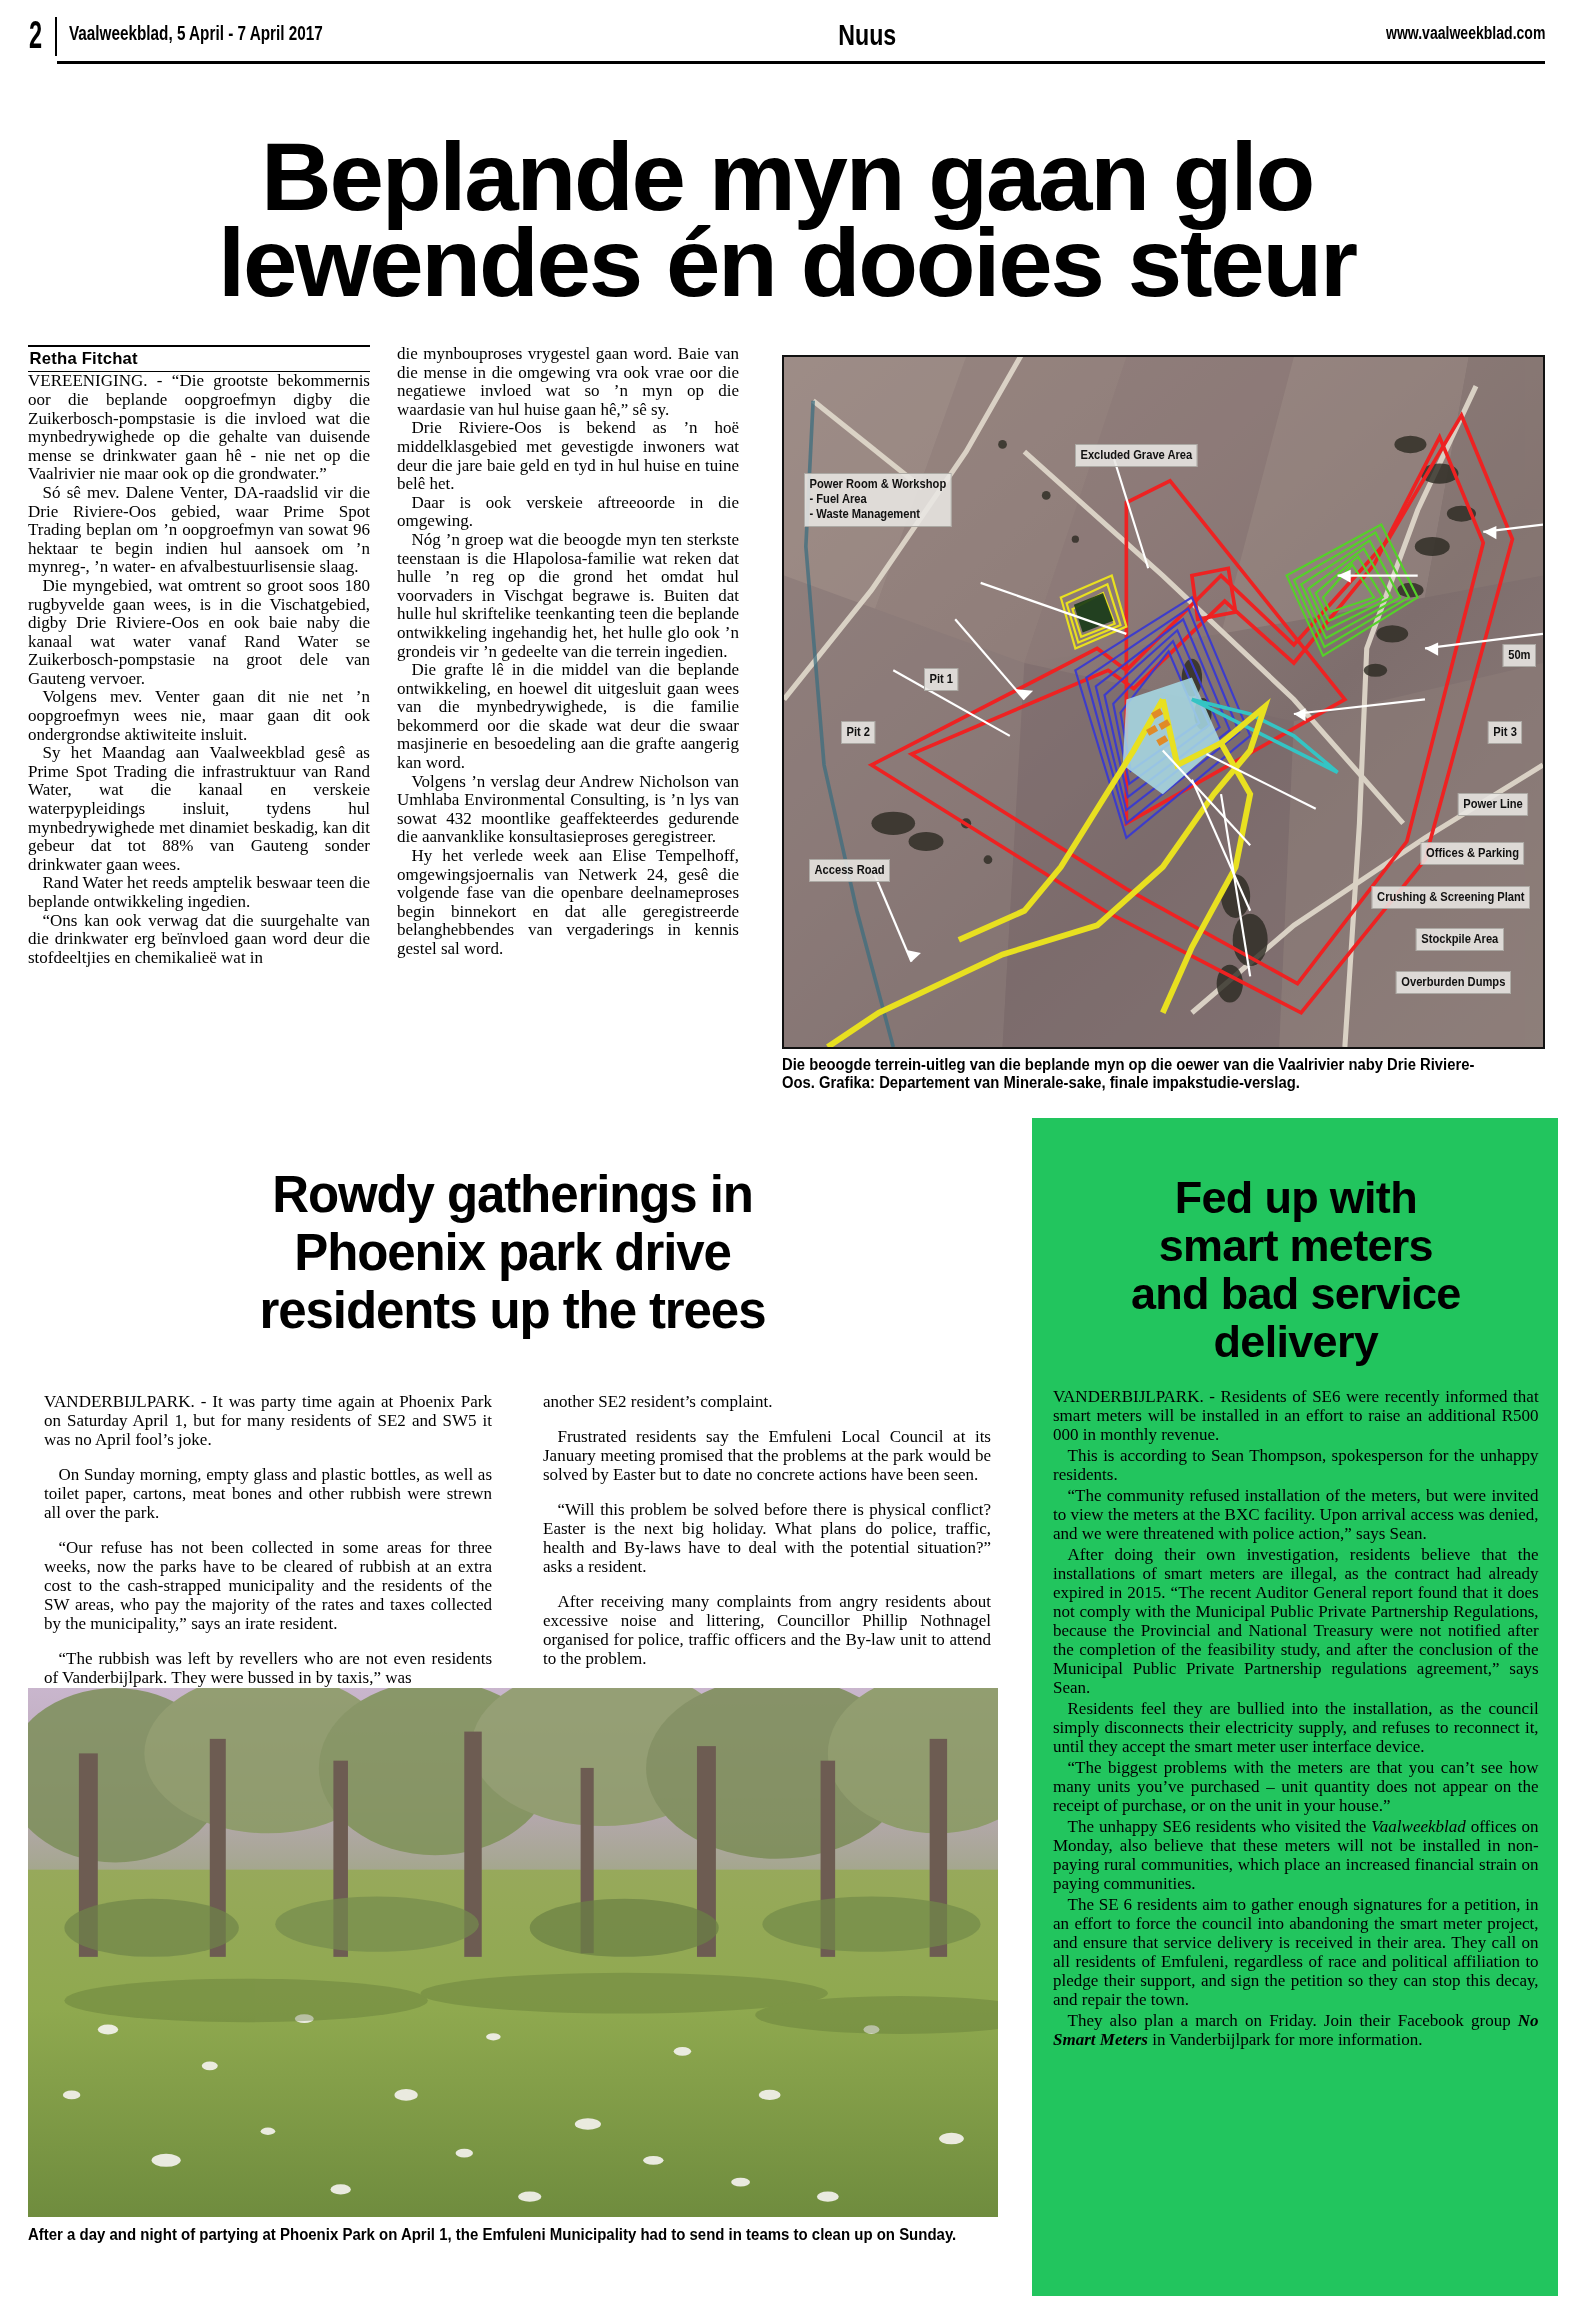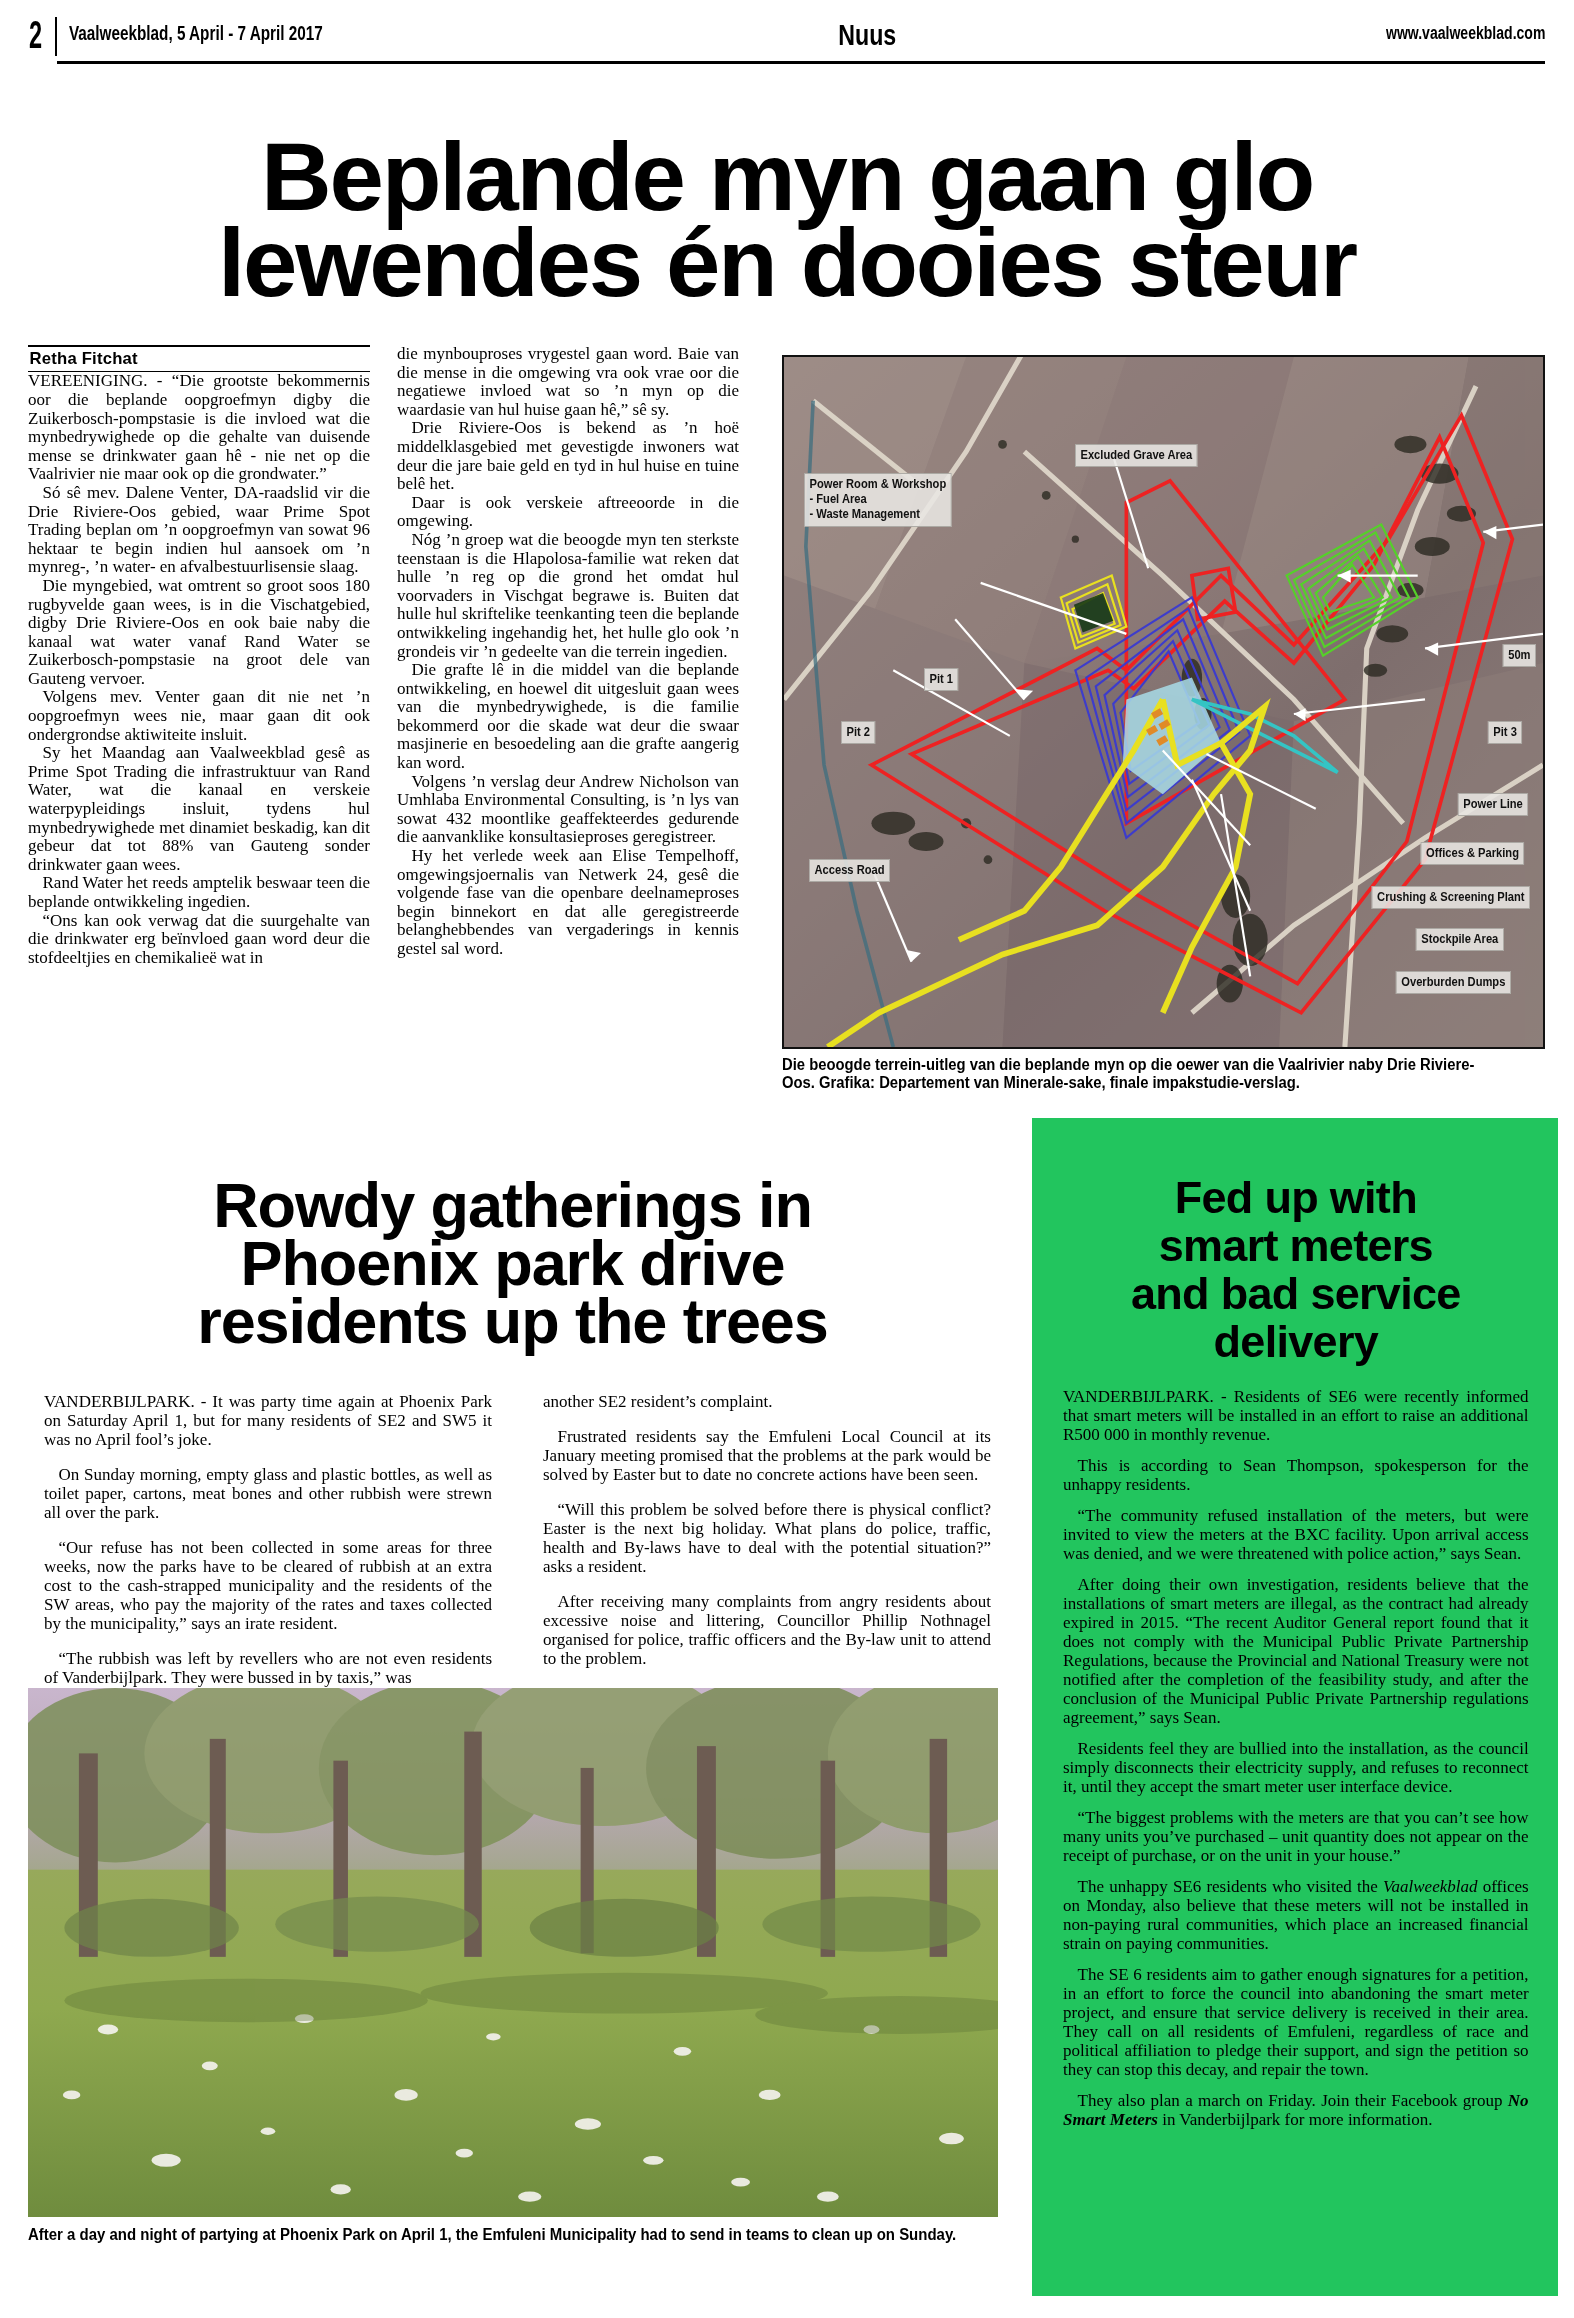--- a/index.html
+++ b/index.html
@@ -38,42 +38,42 @@
   .map-svg{position:absolute;inset:0;width:100%;height:100%;}
   .maplabel{position:absolute;background:rgba(232,230,226,.88);border:0.7px solid rgba(150,148,142,.7);
     font-family:"Liberation Sans",sans-serif;font-weight:bold;font-size:12.4px;line-height:15.3px;color:#111;
     padding:2.9px 5.1px;white-space:nowrap;transform:scaleX(.9);transform-origin:left center;}
   .maplabel.r{transform-origin:right center;}
   .map-caption{position:absolute;left:782px;top:1056px;width:763px;
     font-family:"Liberation Sans",sans-serif;font-weight:bold;font-size:15.6px;line-height:18px;transform:scaleX(.95);transform-origin:left top;}
 
   
   .a2-head{position:absolute;left:29px;top:1124px;width:967px;text-align:center;
-    font-family:"Liberation Sans",sans-serif;font-weight:bold;font-size:63px;line-height:58px;letter-spacing:-1.1px;}
+    font-family:"Liberation Sans",sans-serif;font-weight:bold;font-size:51px;line-height:58px;letter-spacing:-1.1px;}
   .a2-head span{display:block;transform:scaleX(1.0);}
 
   .a2-col{position:absolute;top:1376px;width:480px;}
   .a2-c1{left:28px;}
   .a2-c2{left:527px;}
   .a2body{font-family:"Liberation Serif",serif;font-size:17px;line-height:19px;text-align:justify;}
   .a2body p{margin:16px;text-indent:14.5px;}
   .a2body p.lead{text-indent:0;}
 
   
   .photo{position:absolute;left:28px;top:1688px;width:970px;height:529px;overflow:hidden;border:0;}
   .photo svg{display:block;width:100%;height:100%;}
   .photo-caption{position:absolute;left:28px;top:2226px;width:970px;
     font-family:"Liberation Sans",sans-serif;font-weight:bold;font-size:15.6px;line-height:18px;transform:scaleX(.96);transform-origin:left top;}
 
   
   .sidebar{position:absolute;left:1032px;top:1118px;width:526px;height:1178px;background:#22c55e;box-sizing:border-box;padding:19px 17.4px 7.3px 19px;}
   .sb-head{font-family:"Liberation Sans",sans-serif;font-weight:bold;font-size:45px;line-height:48px;text-align:center;letter-spacing:-0.7px;margin-bottom:20.4px;}
   .sb-head span{display:block;}
   .sbbody{font-family:"Liberation Serif",serif;font-size:17px;line-height:19px;text-align:justify;}
-  .sbbody p{margin:12px;text-indent:14.5px;}
+  .sbbody p{margin:2px;text-indent:14.5px;}
   .sbbody p.lead{text-indent:0;}
   .it{font-style:italic;}
   .bi{font-style:italic;font-weight:bold;}
 </style>
 </head>
 <body>
 
 <div class="page">
 
   <div class="masthead">

